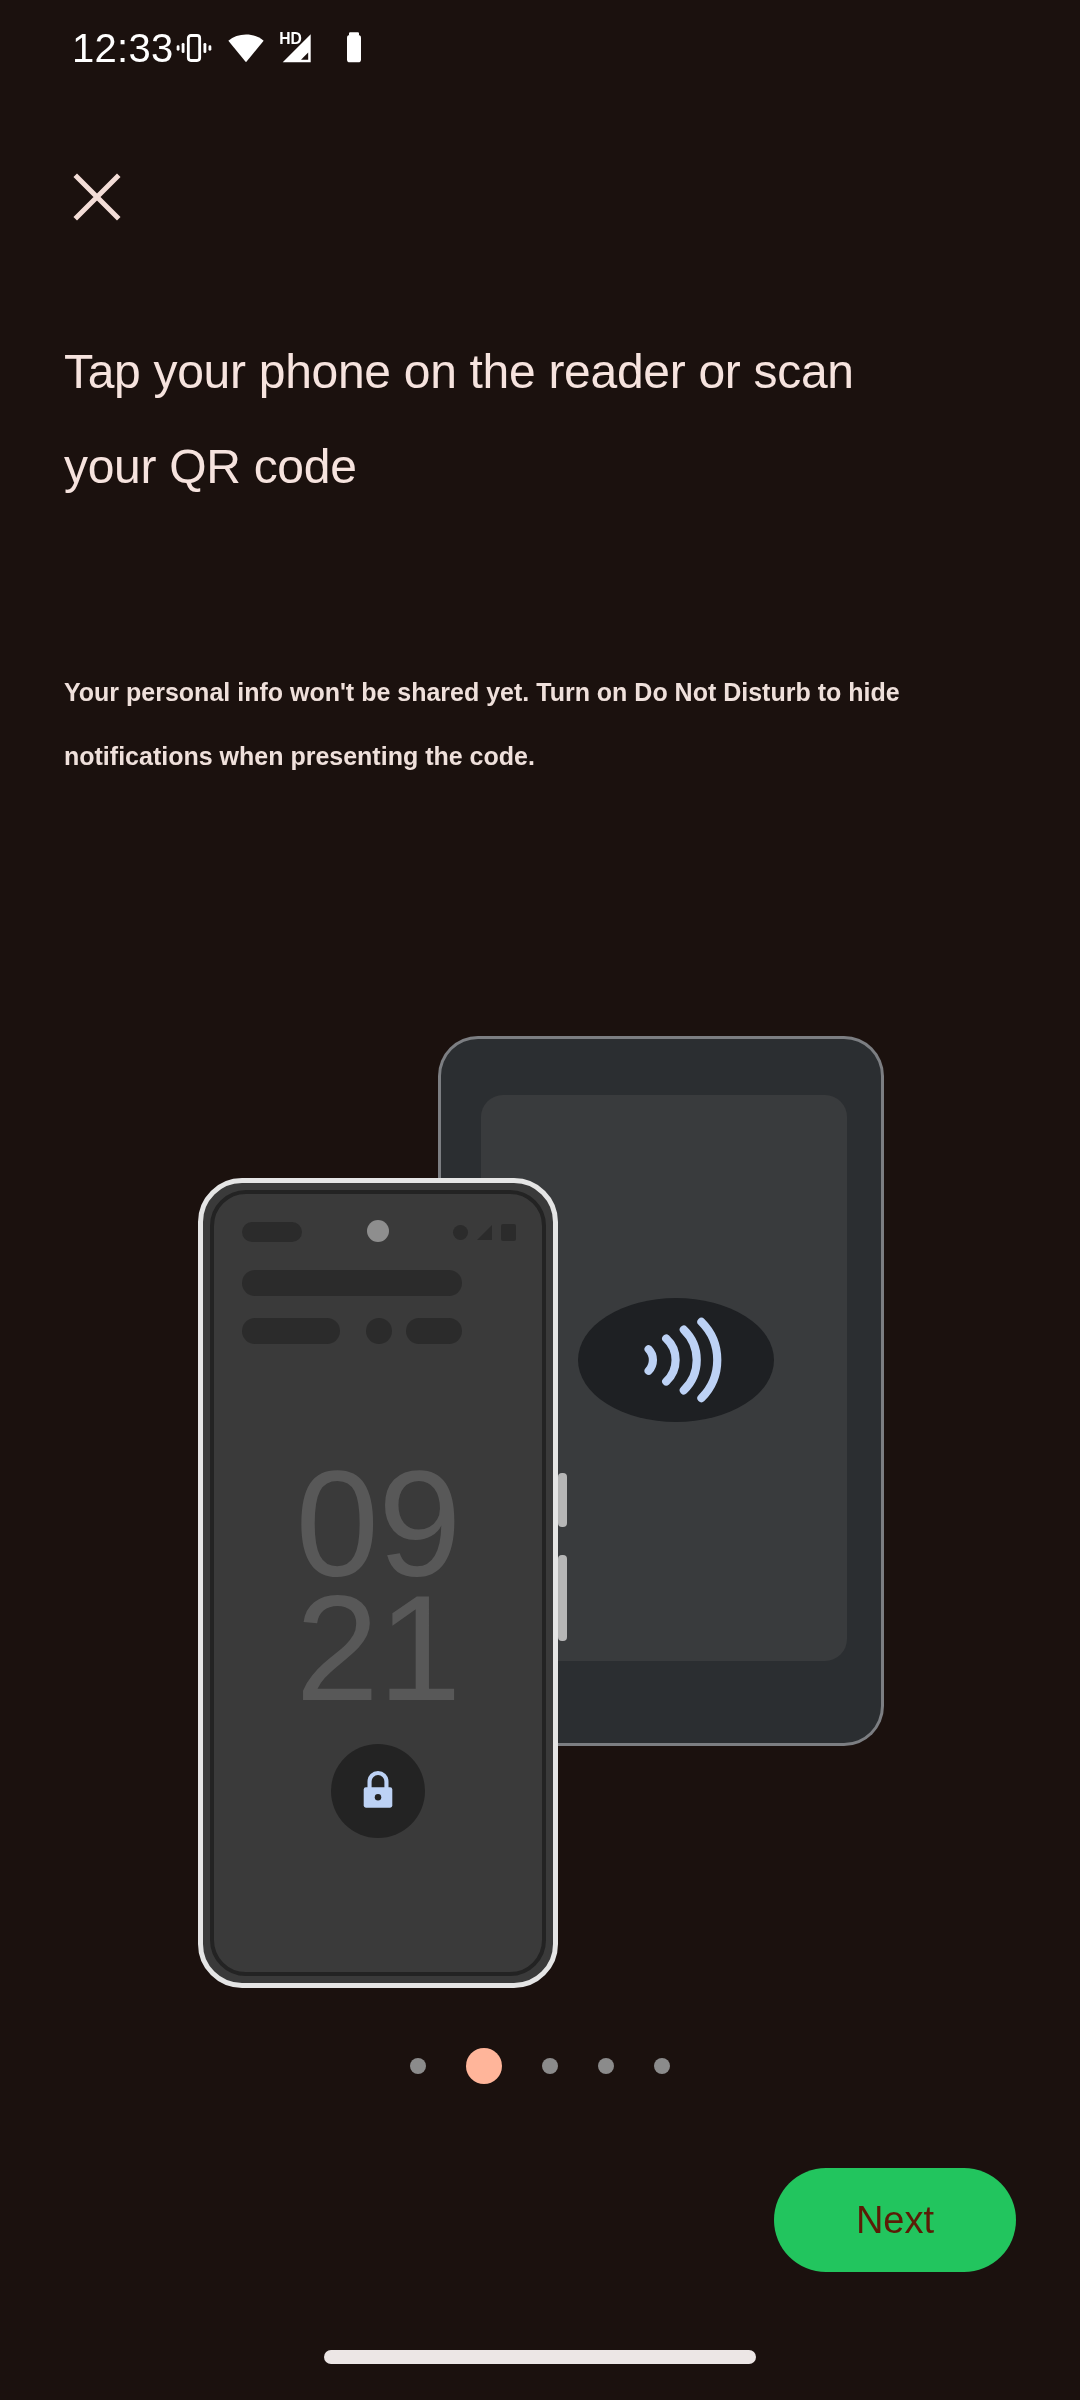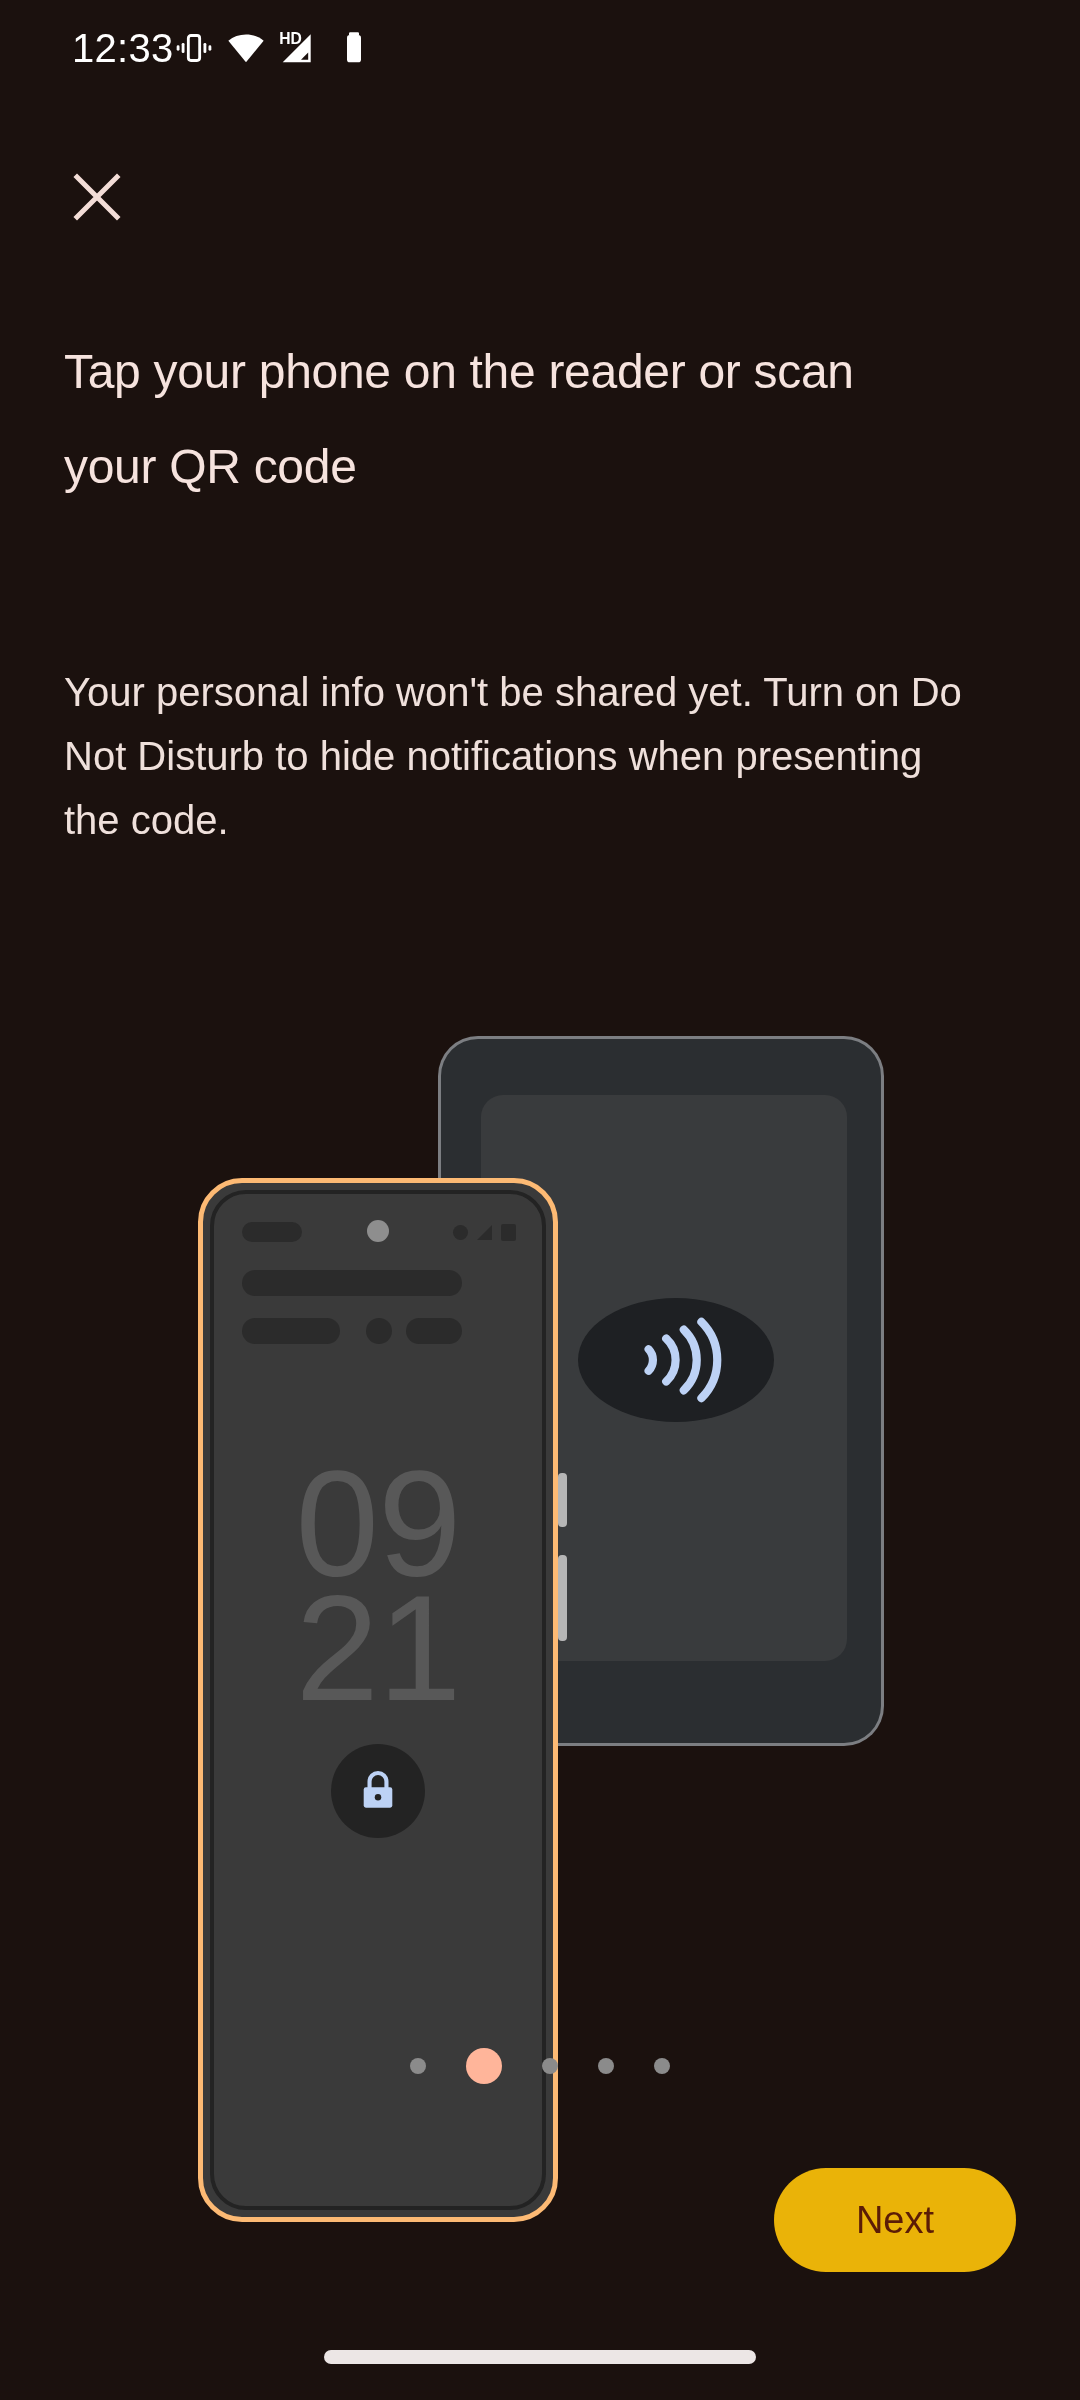--- a/index.html
+++ b/index.html
@@ -48,23 +48,23 @@
     color:#f6e3de;
     font-size:48px;
     line-height:95px;
     font-weight:400;
     letter-spacing:-0.3px;
   }
   .bodytext {
     position:absolute; left:64px; top:660px;
     width:900px;
     color:#efe0db;
-    font-size:40px;
+    font-size:25px;
     line-height:64px;
-    font-weight:400;
+    font-weight:700;
   }
 
   
   .illus {
     position:absolute; left:0; top:1010px;
     width:1080px; height:1000px;
   }
   
   .reader {
     position:absolute;
@@ -88,23 +88,23 @@
     width:196px; height:124px;
     background:#1e2023;
     border-radius:50%;
     display:flex; align-items:center; justify-content:center;
   }
 
   
   .phone {
     position:absolute;
     left:198px; top:168px;
-    width:360px; height:1044px;
+    width:360px; height:810px;
     background:#3a3a3a;
-    border:5px solid #fdba74;
+    border:5px solid #e5e5e5;
     border-radius:44px;
   }
   .phone-inner {
     position:absolute;
     left:7px; top:7px; right:7px; bottom:7px;
     background:#3a3a3a;
     border:4px solid #232323;
     border-radius:36px;
     overflow:hidden;
   }
@@ -188,21 +188,21 @@
     gap:40px;
   }
   .dot { width:16px; height:16px; border-radius:50%; background:#8b8b8b; }
   .dot.active { width:36px; height:36px; background:#ffb59a; }
 
   
   .nextbtn {
     position:absolute; right:64px; top:2168px;
     min-width:242px; height:104px;
     padding:8px 56px;
-    background:#eab308;
+    background:#22c55e;
     color:#5b1c06;
     border:none; border-radius:52px;
     font-family:"Liberation Sans", sans-serif;
     font-size:38px; font-weight:400;
     cursor:pointer;
     display:flex; align-items:center; justify-content:center;
   }
 
   
   .gesturebar {

